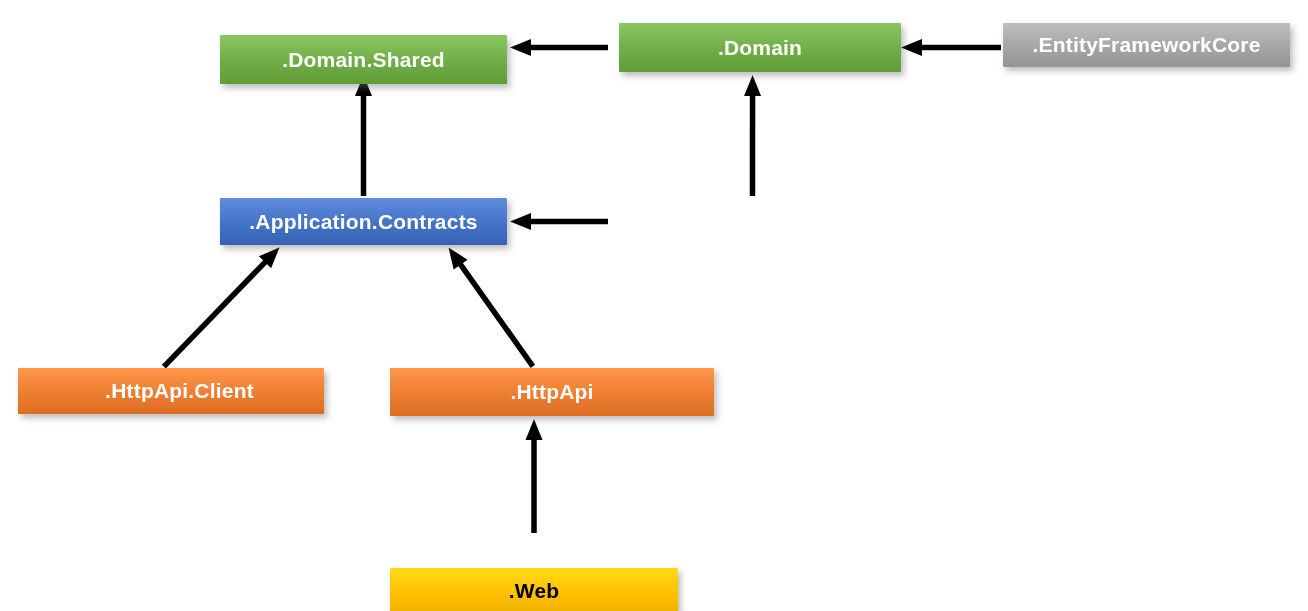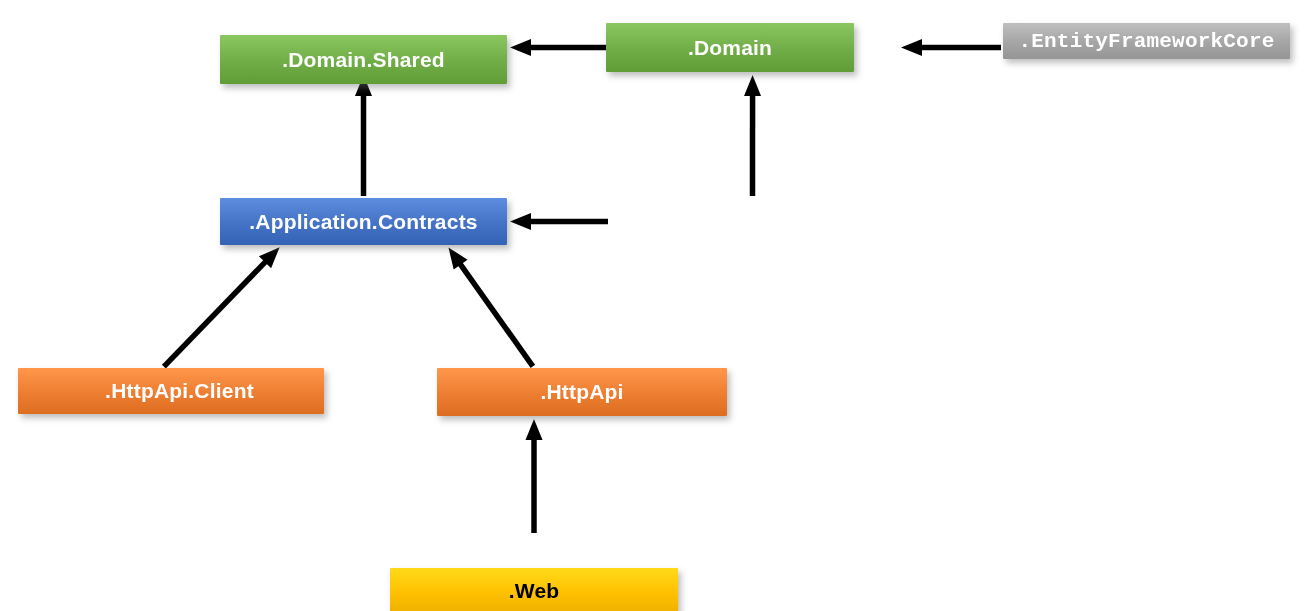--- a/index.html
+++ b/index.html
@@ -44,38 +44,38 @@
       <line x1="532.842685229321" y1="366.36885852190306" x2="458.3031477067901" y2="261.3114147809692" stroke="#000000" stroke-width="5.5"></line>
       <polygon points="448.46597215601855,247.44671221714538 467.55012853006,259.6551099617772 453.6854259662362,269.4922855125488" fill="#000000"></polygon>
       <line x1="534" y1="533" x2="534" y2="436" stroke="#000000" stroke-width="5.5"></line>
       <polygon points="534,419 542.5,440 525.5,440" fill="#000000"></polygon>
     </svg>
 
   <div class="node" style="left: 220px; top: 35px; width: 287px; height: 49px; background: linear-gradient(rgb(138, 199, 97) 0%, rgb(112, 173, 71) 55%, rgb(96, 157, 55) 100%); color: rgb(255, 255, 255);">
     <span>.Domain.Shared</span>
   </div>
 
-  <div class="node" style="left: 606px; top: 23px; width: 248px; height: 49px; background: linear-gradient(rgb(138, 199, 97) 0%, rgb(112, 173, 71) 55%, rgb(96, 157, 55) 100%); color: rgb(255, 255, 255); justify-content: center;">
+  <div class="node" style="left: 619px; top: 23px; width: 282px; height: 49px; background: linear-gradient(rgb(138, 199, 97) 0%, rgb(112, 173, 71) 55%, rgb(96, 157, 55) 100%); color: rgb(255, 255, 255); justify-content: center;">
     <span>.Domain</span>
   </div>
 
-  <div class="node" style="left: 1003px; top: 23px; width: 287px; height: 36px; background: linear-gradient(rgb(191, 191, 191) 0%, rgb(165, 165, 165) 55%, rgb(149, 149, 149) 100%); color: rgb(255, 255, 255); font-family: Liberation Mono, monospace;">
+  <div class="node" style="left: 1003px; top: 23px; width: 287px; height: 44px; background: linear-gradient(rgb(191, 191, 191) 0%, rgb(165, 165, 165) 55%, rgb(149, 149, 149) 100%); color: rgb(255, 255, 255);">
     <span>.EntityFrameworkCore</span>
   </div>
 
   <div class="node" style="left: 220px; top: 198px; width: 287px; height: 47px; background: linear-gradient(rgb(94, 140, 222) 0%, rgb(68, 114, 196) 55%, rgb(52, 98, 180) 100%); color: rgb(255, 255, 255); align-items: center;">
     <span>.Application.Contracts</span>
   </div>
 
 
   <div class="node" style="left: 18px; top: 368px; width: 289px; height: 46px; background: linear-gradient(rgb(255, 151, 75) 0%, rgb(237, 125, 49) 55%, rgb(221, 109, 33) 100%); color: rgb(255, 255, 255); padding-left: 17px;">
     <span>.HttpApi.Client</span>
   </div>
 
-  <div class="node" style="left: 390px; top: 368px; width: 290px; height: 48px; background: linear-gradient(rgb(255, 151, 75) 0%, rgb(237, 125, 49) 55%, rgb(221, 109, 33) 100%); color: rgb(255, 255, 255); margin-left: 47px;">
+  <div class="node" style="left: 390px; top: 368px; width: 324px; height: 48px; background: linear-gradient(rgb(255, 151, 75) 0%, rgb(237, 125, 49) 55%, rgb(221, 109, 33) 100%); color: rgb(255, 255, 255);">
     <span>.HttpApi</span>
   </div>
 
   <div class="node" style="left: 390px; top: 535px; width: 288px; height: 46px; background: linear-gradient(rgb(255, 218, 26) 0%, rgb(255, 192, 0) 55%, rgb(239, 176, 0) 100%); color: rgb(0, 0, 0); margin-top: 33px;">
     <span>.Web</span>
   </div>
 
 </div>
 
 </body></html>

